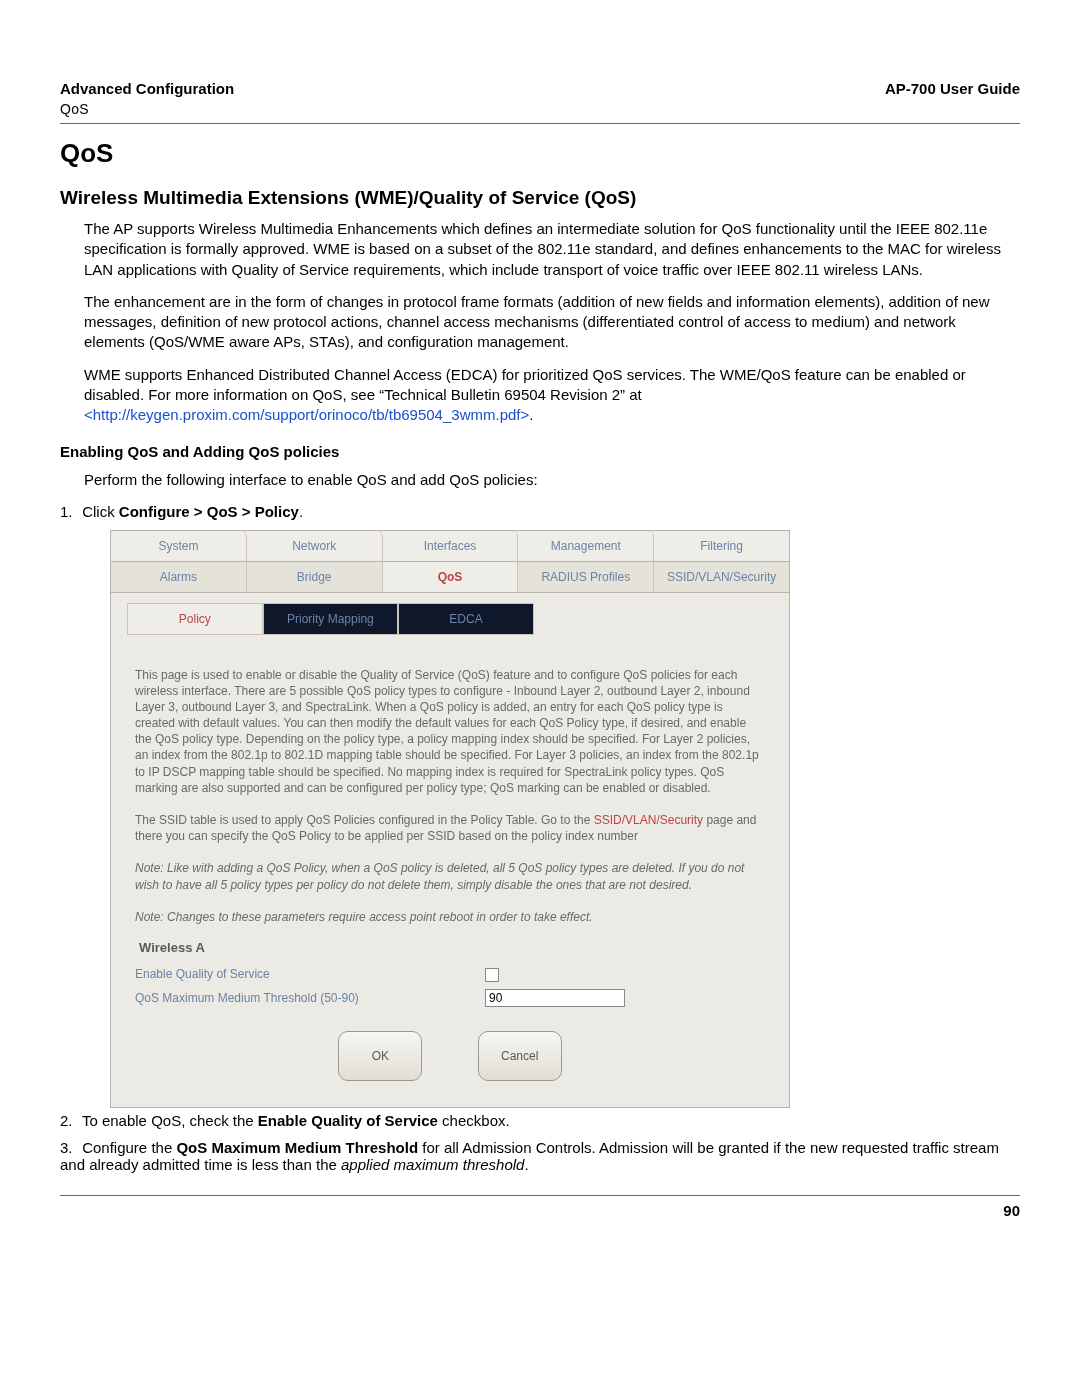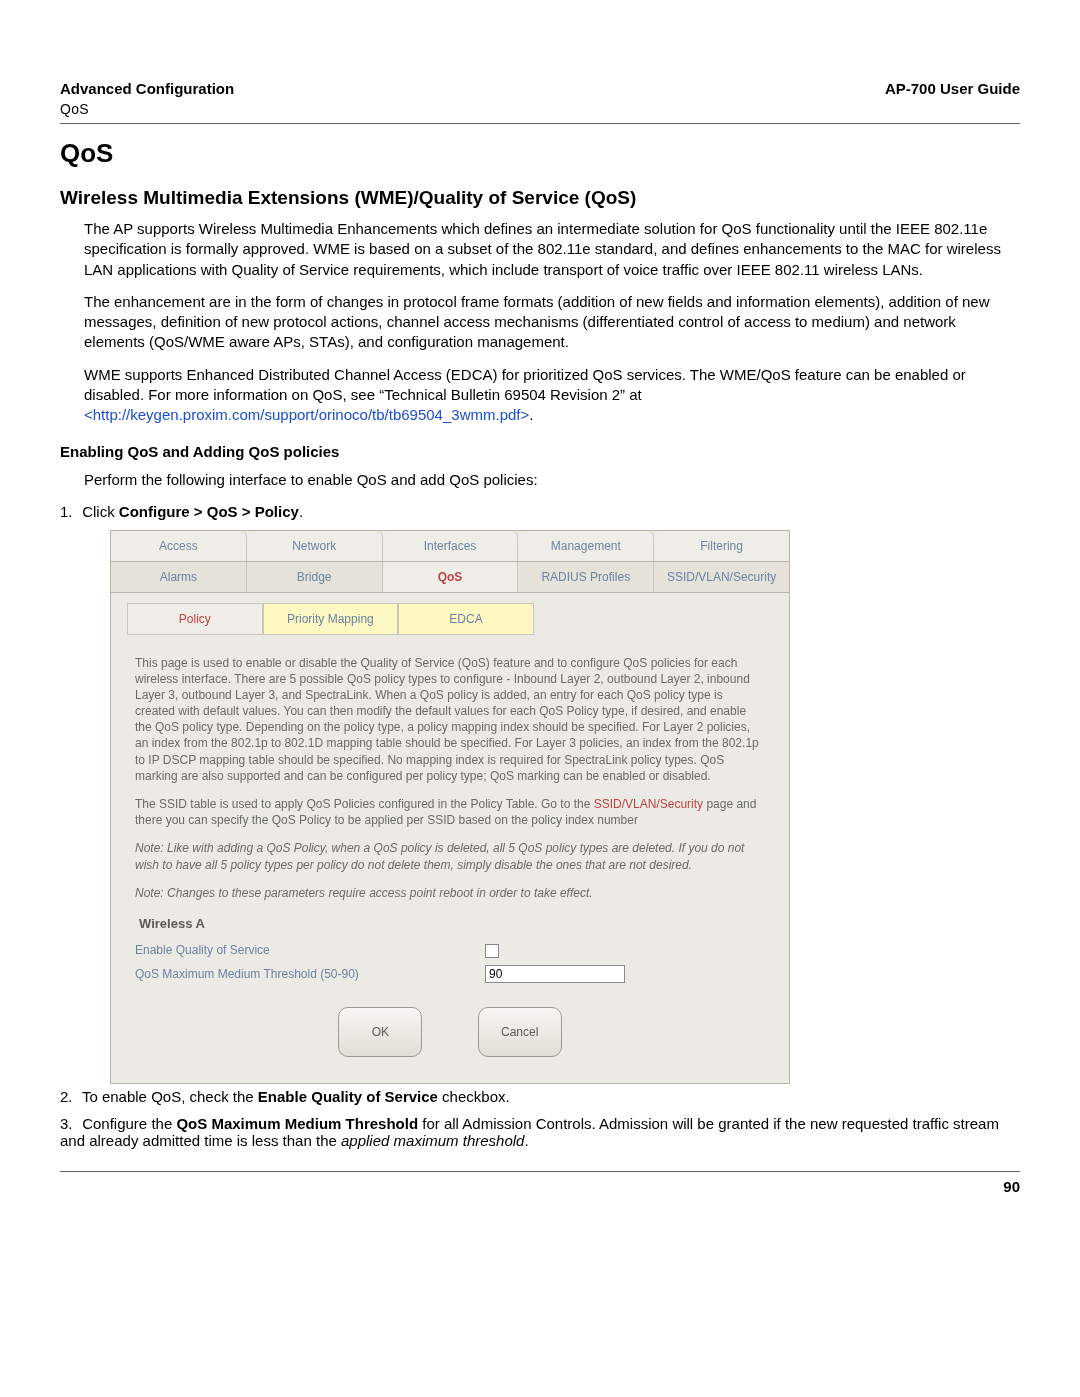--- a/index.html
+++ b/index.html
@@ -68,31 +68,31 @@
     width: 60%;
     border-bottom: 0;
     background: #eceae4;
     margin: 10px 0 0 16px;
   }
   .ui-sub-tab {
     flex: 1;
     text-align: center;
     padding: 8px 4px;
     border: 1px solid #c9c5b9;
-    background: #fef9c3;
+    background: #0f172a;
     color: #6b83a5;
   }
   .ui-sub-tab.active { color: #b44; background: #efede7; }
   .ui-content {
     padding: 16px 24px 20px 24px;
     color: #6a6a66;
     font-size: 12px;
     line-height: 1.35;
   }
-  .ui-content p { margin: 4px 0 12px 0; }
+  .ui-content p { margin: 16px 0 12px 0; }
   .ui-red { color: #b44; }
   .ui-italic { font-style: italic; }
   .ui-section-head { font-weight: bold; color: #5b5a56; margin: 14px 0 10px 4px; font-size: 13px; }
   .ui-field-row { display: flex; align-items: center; margin: 6px 0; }
   .ui-field-label { flex: 0 0 350px; color: #6b83a5; font-size: 12px; }
   .ui-checkbox {
     width: 14px; height: 14px; border: 1px solid #888; background: #fff;
     display: inline-block;
   }
   .ui-input {
@@ -141,21 +141,21 @@
   <div class="h3">Enabling QoS and Adding QoS policies</div>
   <p class="body-text indent">Perform the following interface to enable QoS and add QoS policies:</p>
 
   <p class="step indent">
     <span class="step-num">1.</span>
     <span>Click </span><span class="bold">Configure &gt; QoS &gt; Policy</span><span>.</span>
   </p>
 
   <div class="ui-panel">
     <div class="ui-tab-row">
-      <div class="ui-tab top">Access</div>
+      <div class="ui-tab top">System</div>
       <div class="ui-tab top">Network</div>
       <div class="ui-tab top">Interfaces</div>
       <div class="ui-tab top">Management</div>
       <div class="ui-tab top">Filtering</div>
     </div>
     <div class="ui-tab-row">
       <div class="ui-tab">Alarms</div>
       <div class="ui-tab">Bridge</div>
       <div class="ui-tab active">QoS</div>
       <div class="ui-tab">RADIUS Profiles</div>

